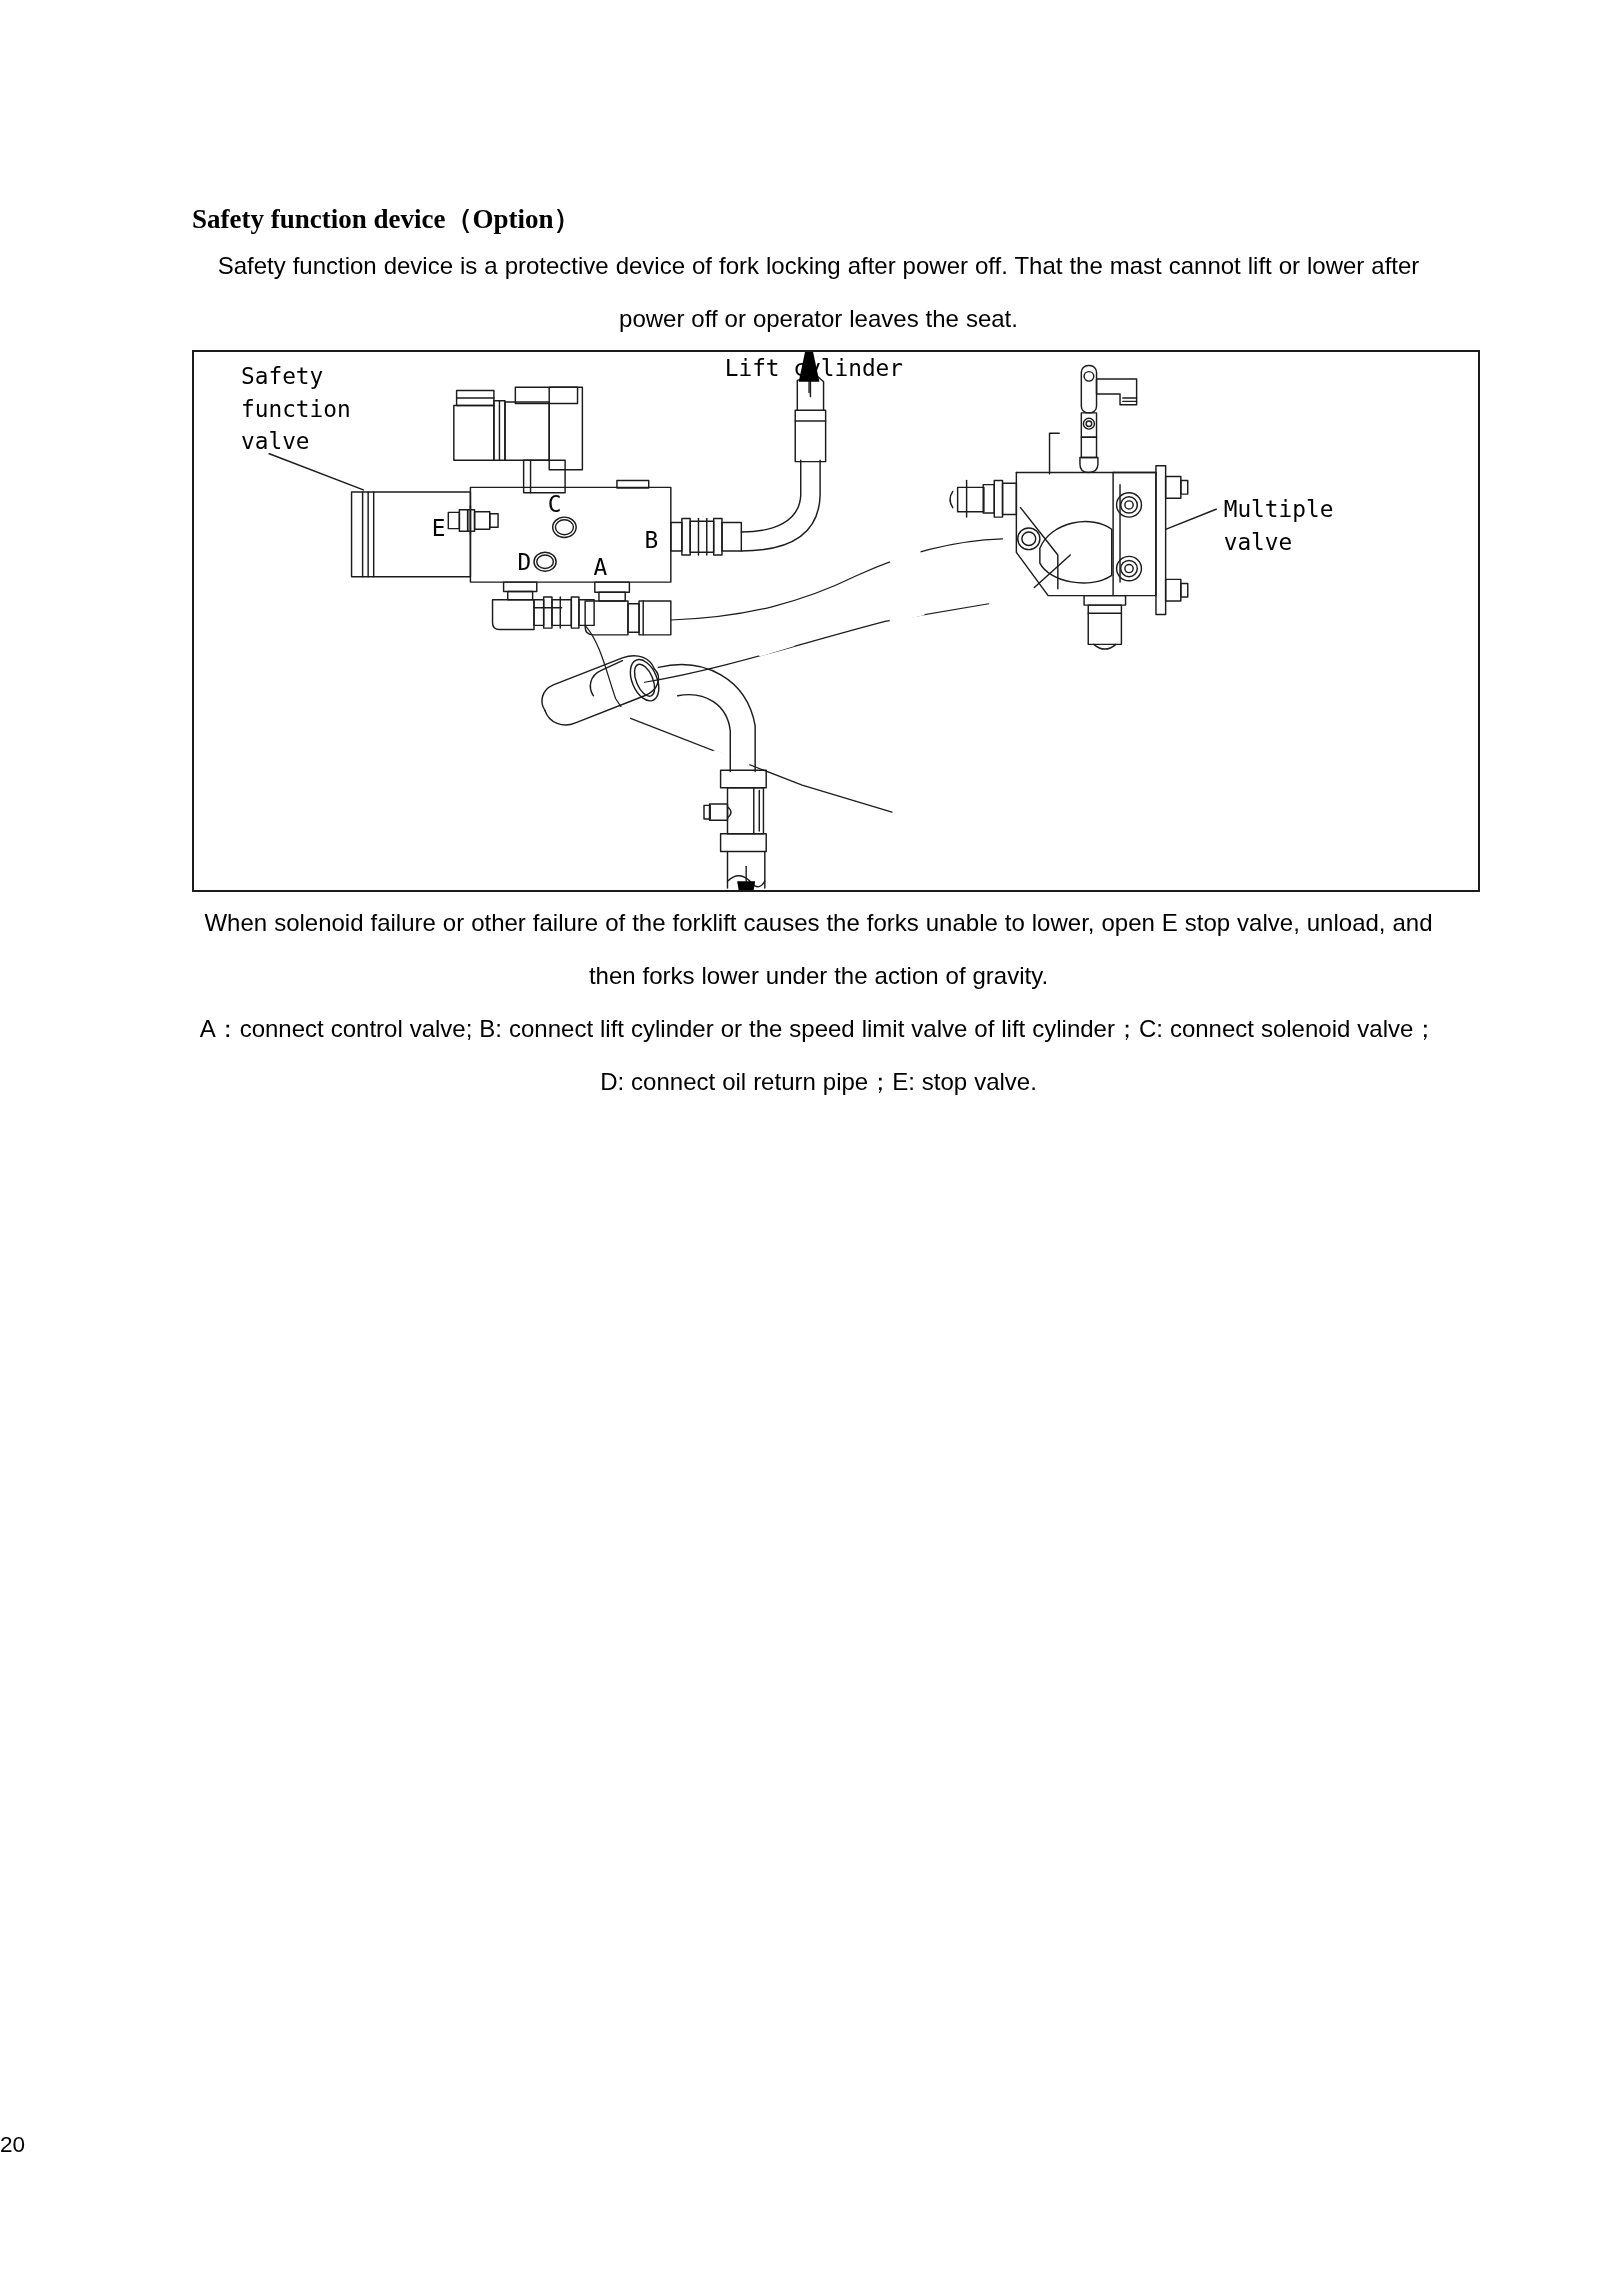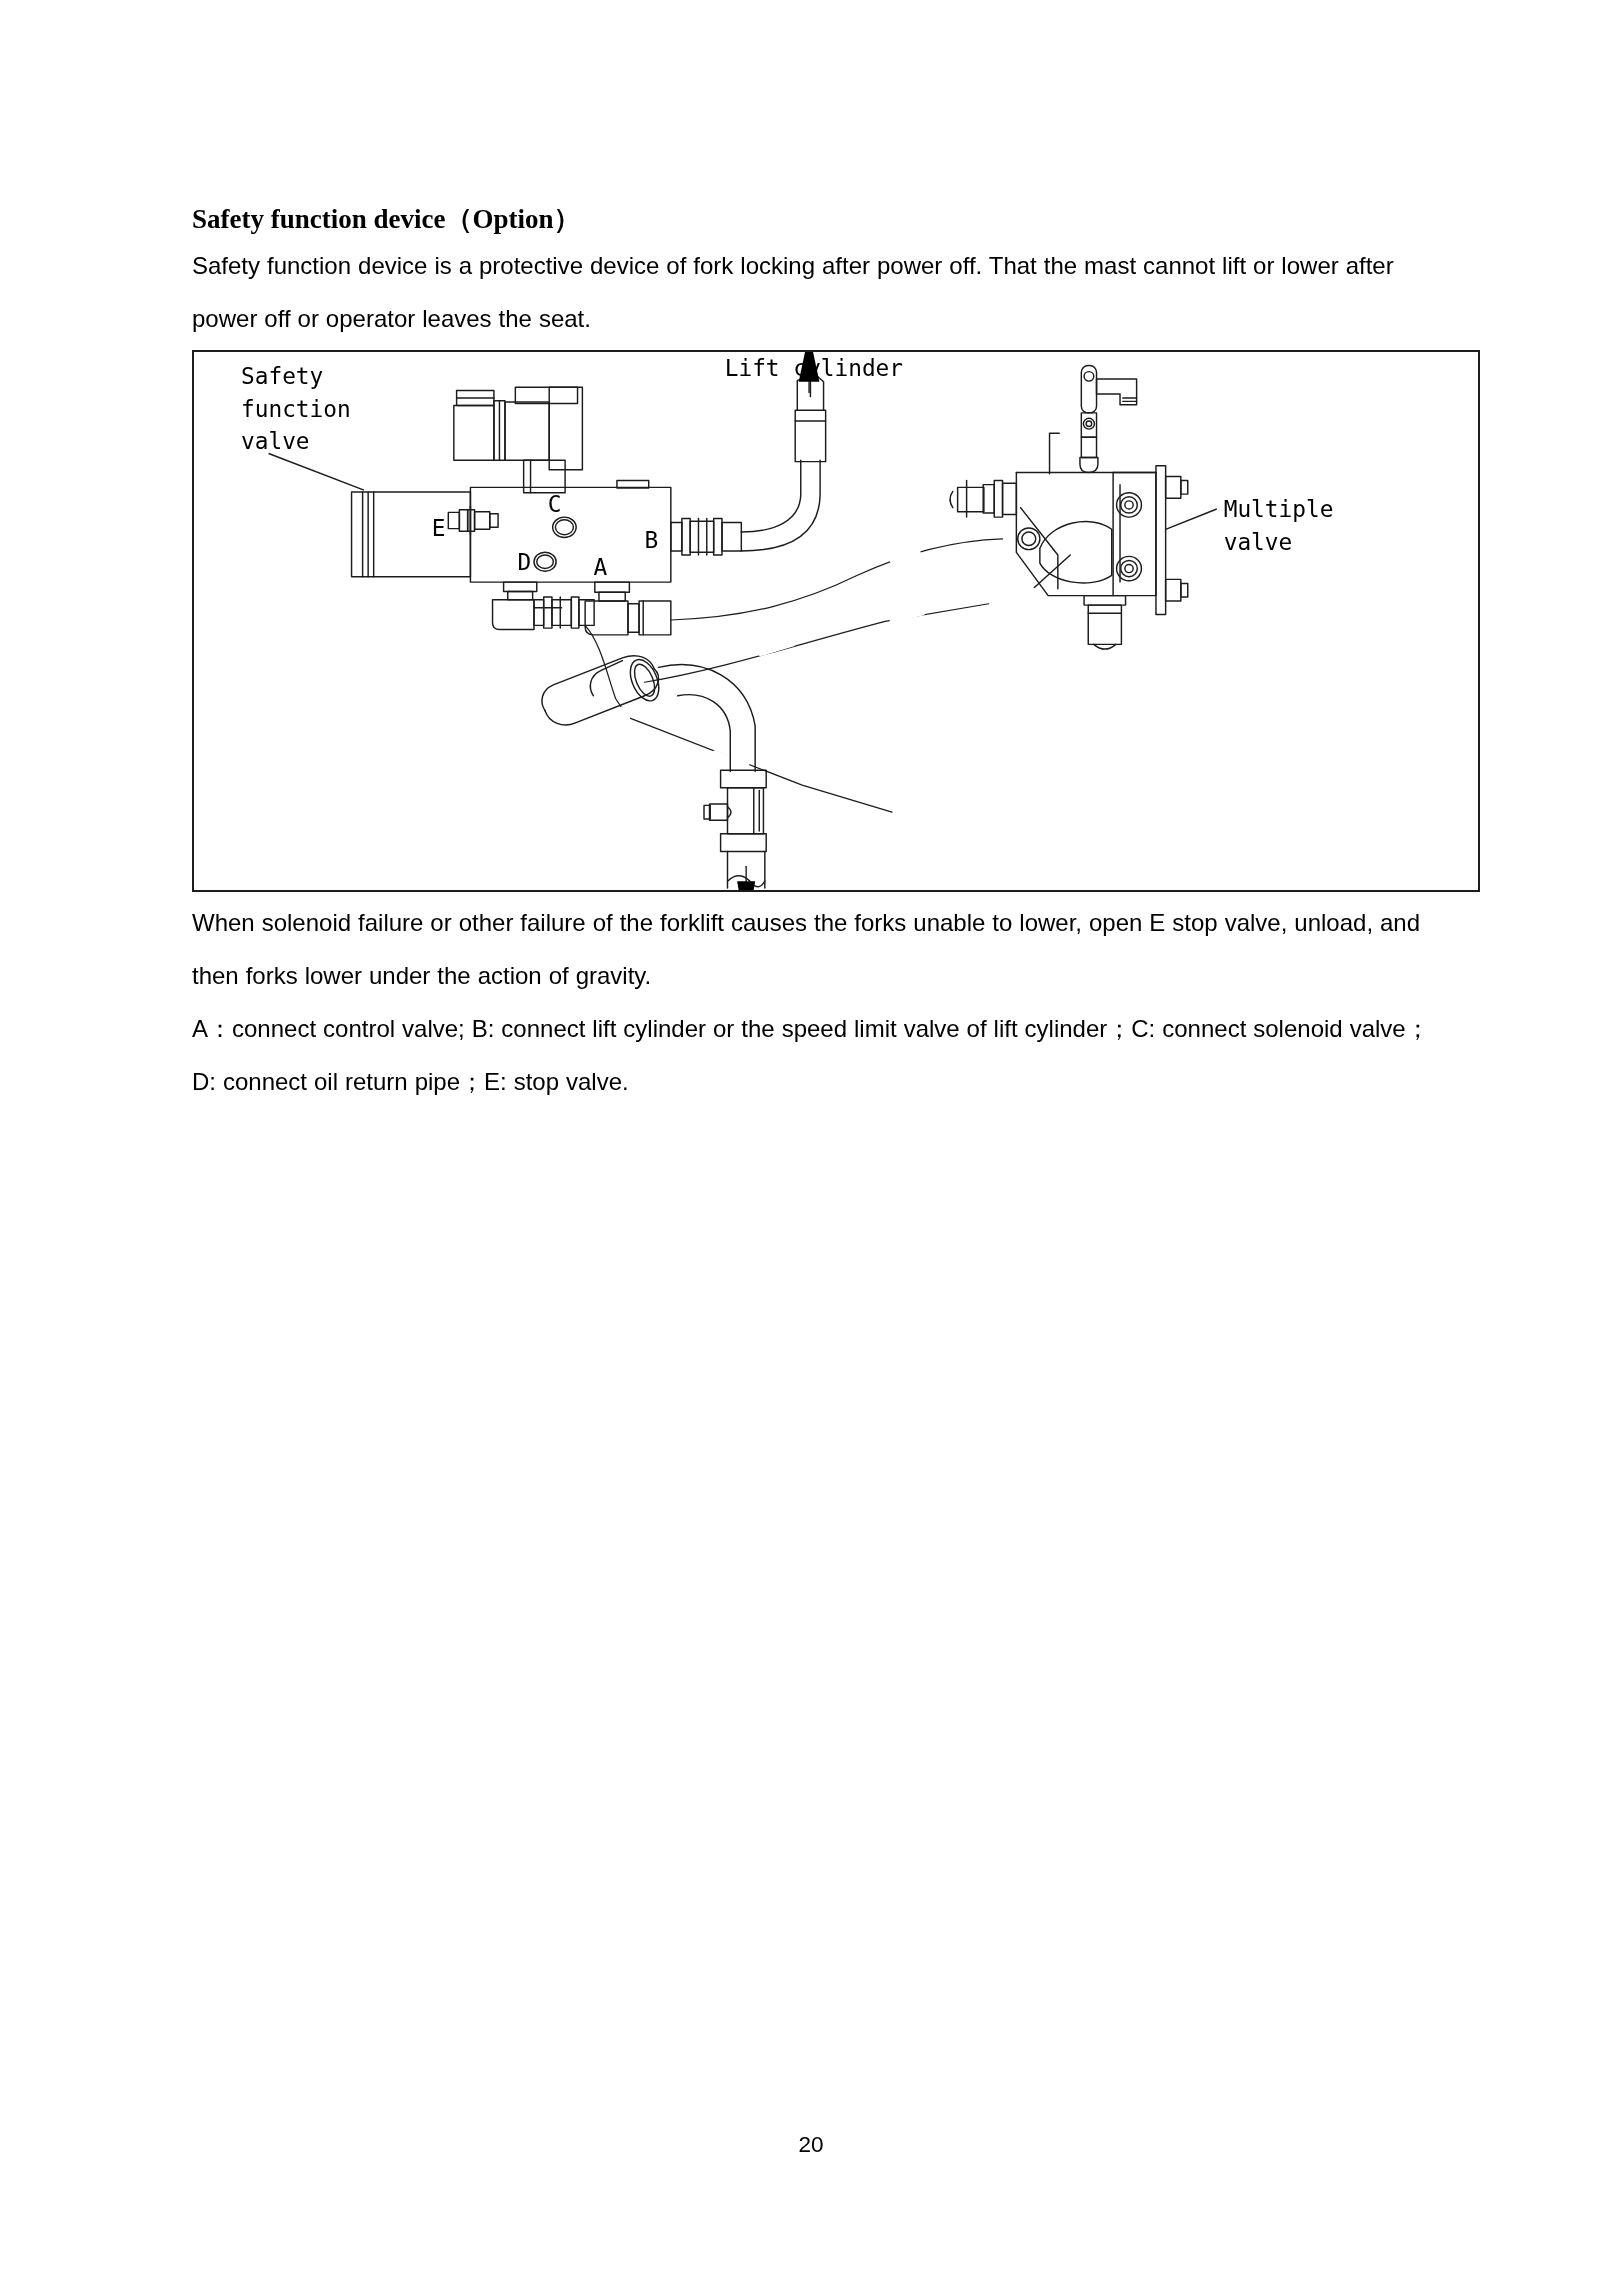--- a/index.html
+++ b/index.html
@@ -43,21 +43,21 @@
     margin: 0 0 2.7px 0;
     white-space: nowrap;
   }
 
   
   .body-par {
     font-family: "Liberation Sans", sans-serif;
     font-size: 24px;
     line-height: 53px;
     margin: 0;
-    text-align: left;
+    text-align: center;
     word-spacing: 0.3px;
   }
 
   
   .figure-frame {
     position: relative;
     margin-top: 5.5px;
     width: 1288px;
     height: 542px;
     border: 2px solid #1c1c1c;
@@ -82,21 +82,21 @@
   .after-figure {
     margin-top: 4.1px;
   }
 
   
   .page-number {
     position: absolute;
     left: 0;
     top: 2103px;
     width: 1622px;
-    text-align: center;
+    text-align: left;
     font-family: "Liberation Sans", sans-serif;
     font-size: 22.5px;
     color: #000;
   }
 </style>
 </head>
 <body>
 
 <div class="page">
 

